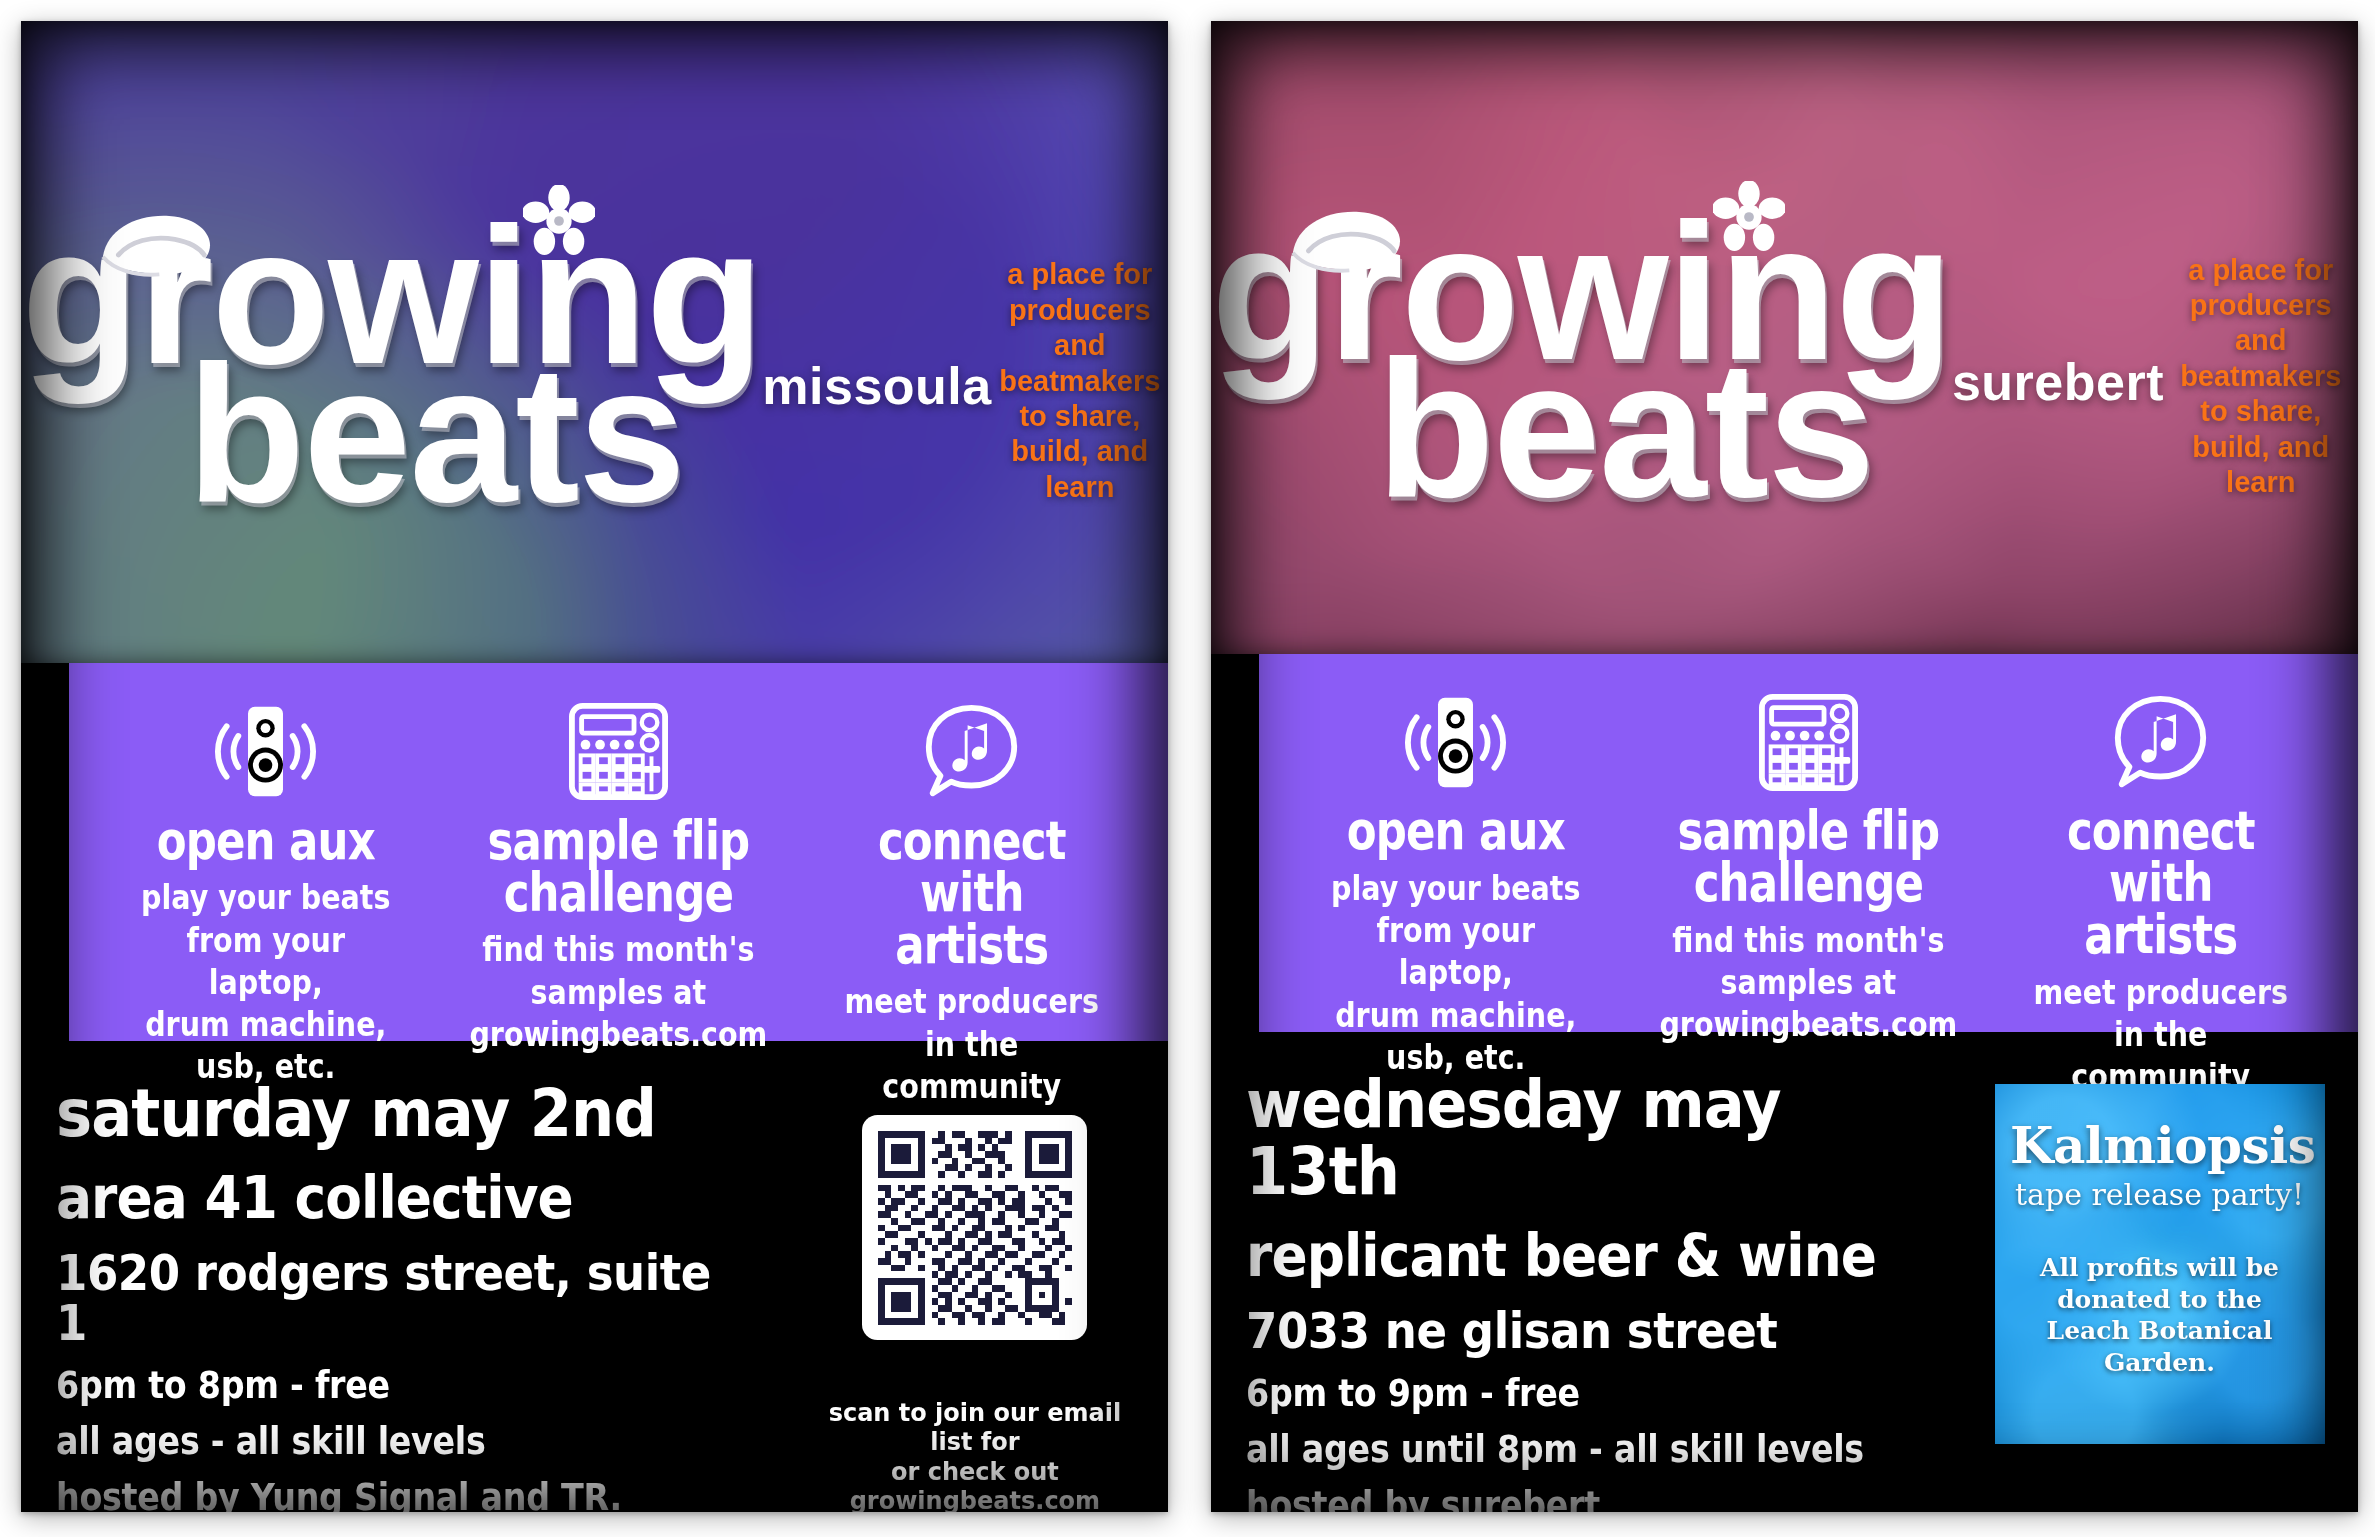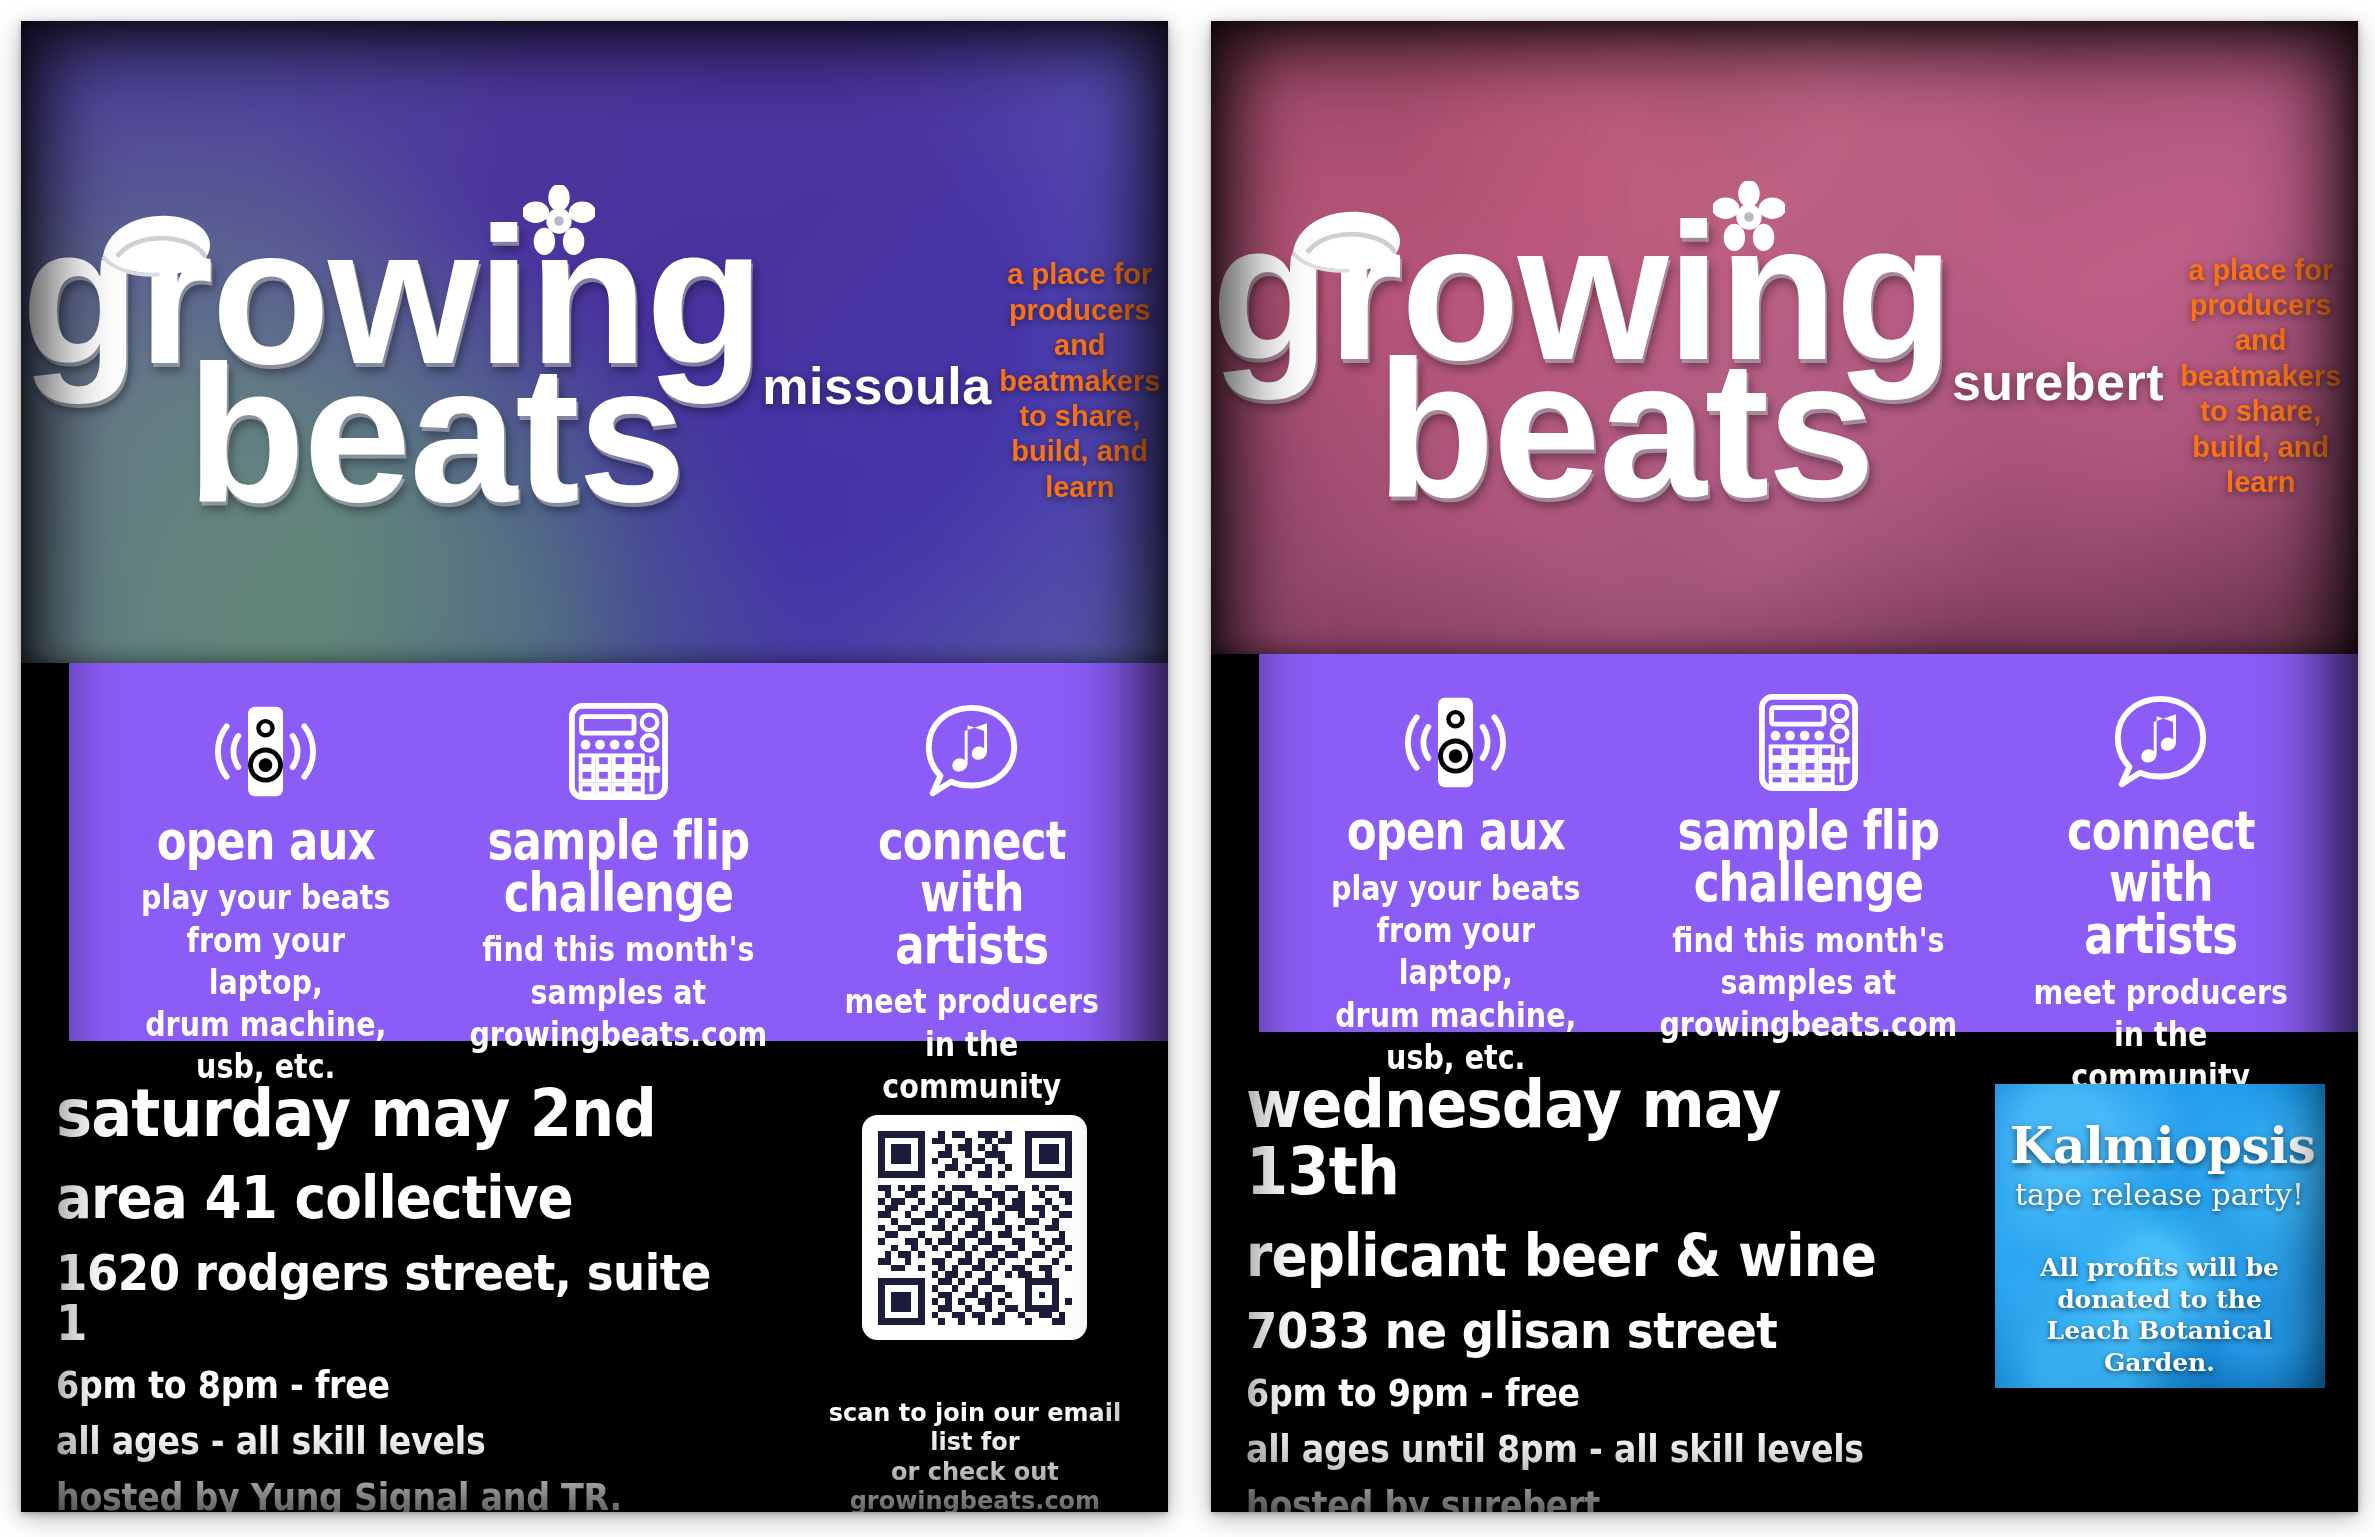--- a/index.html
+++ b/index.html
@@ -189,21 +189,21 @@
            padding:15.5px; box-shadow:0 3.9px 13.6px rgba(0,0,0,.35); }
   .qrcard svg{ display:block; width:100%; height:100%; }
   .qrcap{
     font-family:"DejaVu Sans", sans-serif;
     color:#fff; font-weight:700; font-size:24px; line-height:1.22;
     text-align:center; margin-top:27px;
     text-shadow:0 1.9px 5.8px rgba(0,0,0,.65);
   }
 
   
-  .promo{ position:relative; z-index:3; flex:0 0 330px; width:330px; height:304px;
+  .promo{ position:relative; z-index:3; flex:0 0 330px; width:330px; height:360px;
           margin-top:13.6px; overflow:hidden; box-shadow:0 3.9px 15.5px rgba(0,0,0,.4); }
   .promo .pbg{
     position:absolute; inset:-5.8px;
     background:
       radial-gradient(circle at 22% 18%, rgba(96,190,240,.85) 0 12%, transparent 34%),
       radial-gradient(circle at 58% 14%, rgba(60,160,225,.85) 0 12%, transparent 34%),
       radial-gradient(circle at 84% 30%, rgba(80,180,235,.80) 0 12%, transparent 34%),
       radial-gradient(circle at 14% 56%, rgba(70,170,230,.80) 0 12%, transparent 34%),
       radial-gradient(circle at 46% 62%, rgba(100,200,245,.82) 0 13%, transparent 36%),
       radial-gradient(circle at 80% 74%, rgba(62,158,222,.80) 0 12%, transparent 34%),

